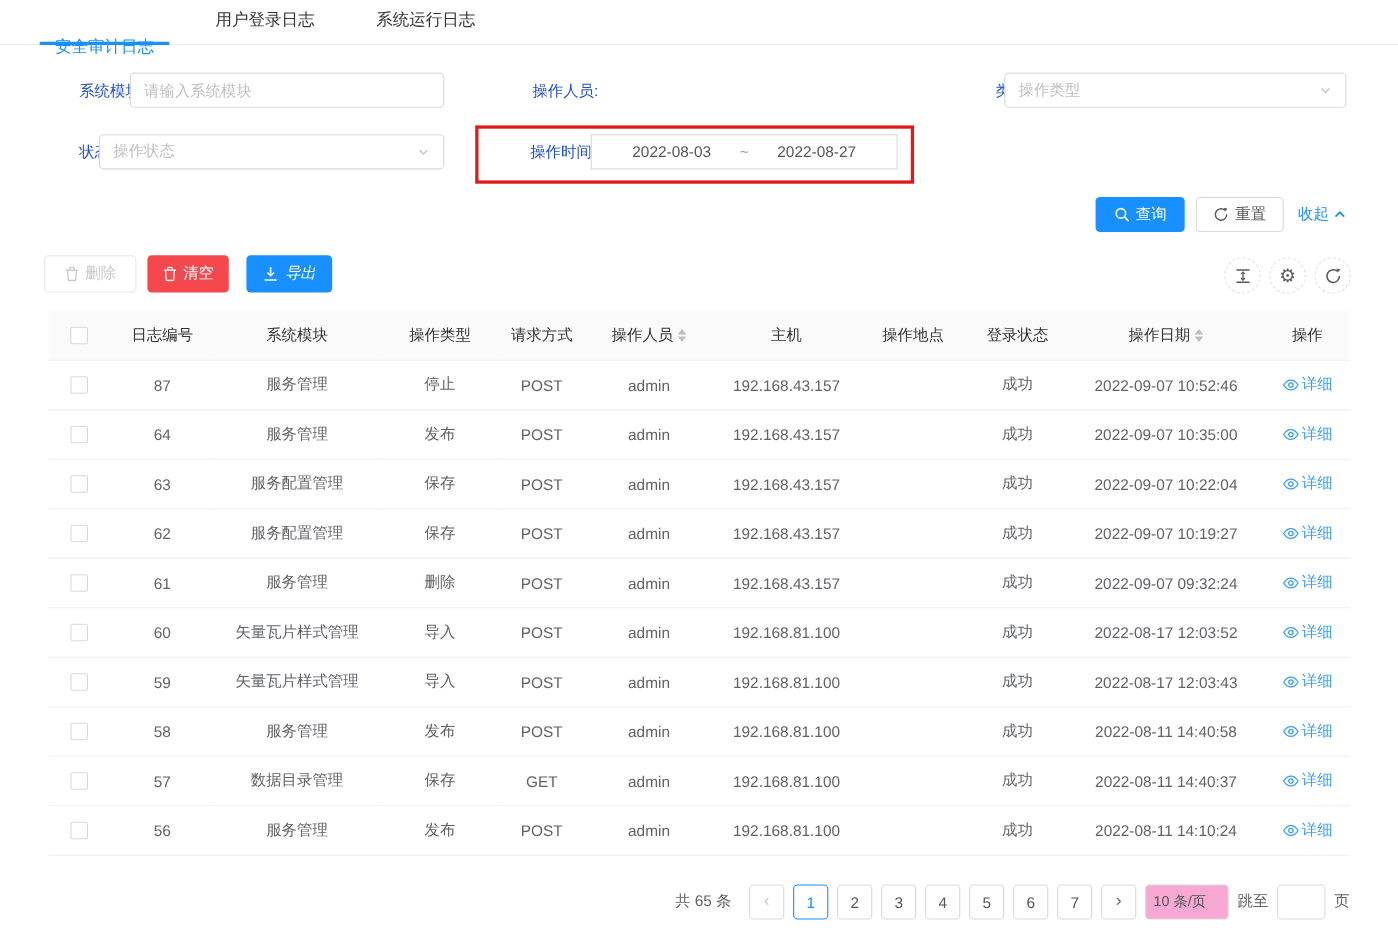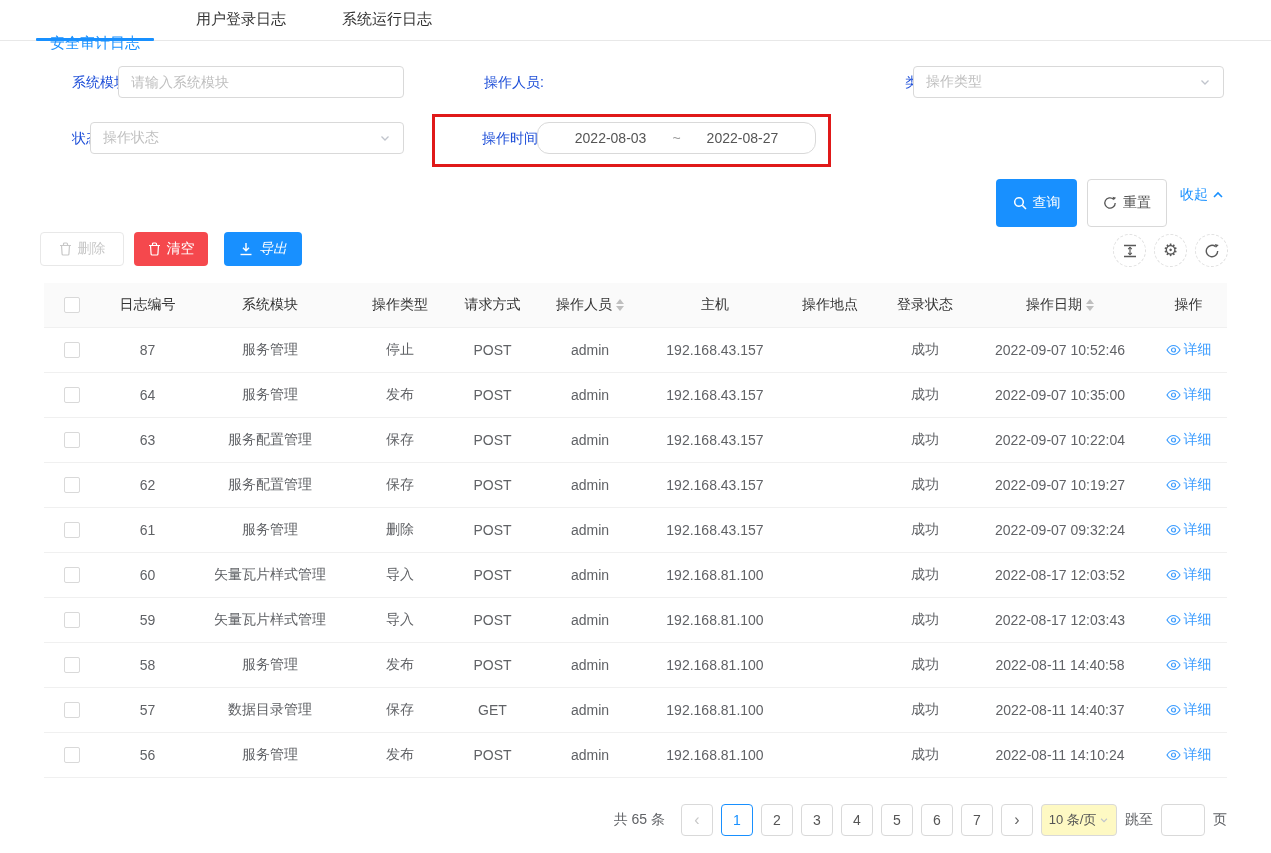--- a/index.html
+++ b/index.html
@@ -12,26 +12,26 @@
   .tab { margin:0 14px; padding:0 14px; line-height:38px; font-size:15px; color:#333; position:relative; cursor:pointer; white-space:nowrap; }
   .tab.active { color:#1890ff;margin-top:24px; }
   .tab.active::after { content:""; position:absolute; left:0; right:0; bottom:-1px; height:3px; background:#1890ff; border-radius:1px; }
 
   
   .flabel { position:absolute; height:32px; line-height:32px; color:#1d4ed8; white-space:nowrap;margin-left:32px; }
   .finput { position:absolute; height:32px; border:1px solid #d9d9d9; border-radius:4px; padding:0 12px; font-size:14px; color:#333; background:#fff; outline:none; font-family:inherit; }
   .finput::placeholder { color:#bfbfbf; }
   .fselect { position:absolute; height:32px; border:1px solid #d9d9d9; border-radius:4px; padding:0 12px; background:#fff; display:flex; align-items:center; justify-content:space-between; color:#bfbfbf; cursor:pointer; }
   .chev { color:#c0c4cc; display:flex; }
-  .daterange { position:absolute; height:32px; border:1px solid #d9d9d9; border-radius:12px; background:#fff; display:flex; align-items:center; justify-content:center; gap:26px; color:#555; cursor:pointer; }
+  .daterange { position:absolute; height:32px; border:1px solid #d9d9d9; border-radius:0; background:#fff; display:flex; align-items:center; justify-content:center; gap:26px; color:#555; cursor:pointer; }
   .daterange .sep { color:#999; }
   .annotation-box { position:absolute; left:432px; top:114px; width:399px; height:53px; border:3px solid #e01919; pointer-events:none; z-index:20; }
 
   
-  .btn { position:absolute; height:48px; border:none; border-radius:4px; font-size:14px; font-family:inherit; display:flex; align-items:center; justify-content:center; gap:6px; cursor:pointer; }
+  .btn { position:absolute; height:32px; border:none; border-radius:4px; font-size:14px; font-family:inherit; display:flex; align-items:center; justify-content:center; gap:6px; cursor:pointer; }
   .btn-primary { background:#1890ff; color:#fff; }
   .btn-plain { background:#fff; border:1px solid #d9d9d9; color:#555; }
   .btn-danger { background:#f5484d; color:#fff; }
   .btn-disabled { background:#fff; border:1px solid #e8e8e8; color:#c8c8c8; cursor:not-allowed; }
   .link-collapse { position:absolute; left:1180px; top:179px; height:32px; display:flex; align-items:center; gap:4px; color:#1890ff; cursor:pointer; }
 
   .icon-circle { position:absolute; top:234px; width:33px; height:33px; border:1px dashed #e0e0e0; border-radius:50%; display:flex; align-items:center; justify-content:center; color:#595959; background:#fff; cursor:pointer; }
   .gear-glyph { font-size:17px; line-height:1; }
 
   
@@ -46,21 +46,21 @@
   .caret-down { width:0; height:0; border-left:4px solid transparent; border-right:4px solid transparent; border-top:5px solid #bfbfbf; }
   .detail-link { color:#3d9dff; display:inline-flex; align-items:center; gap:3px; cursor:pointer; text-decoration:none; }
 
   
   .pagination { position:absolute; top:804px; right:44px; display:flex; align-items:center; gap:8px; }
   .total-text { color:#606266; margin-right:8px; }
   .page-btn { min-width:32px; height:32px; line-height:30px; border:1px solid #d9d9d9; border-radius:4px; text-align:center; color:#555; background:#fff; cursor:pointer; font-size:14px; }
   .page-btn.active { border-color:#1890ff; color:#1890ff; }
   .arrow-btn { font-size:16px; color:#666; }
   .arrow-btn.disabled { color:#c8c8c8; cursor:not-allowed; }
-  .size-select { width:76px; height:32px; border:1px solid #d9d9d9; border-radius:4px; background:#fef9c3; display:flex; align-items:center; justify-content:center; gap:3px; color:#555; cursor:pointer; font-size:13px; }
+  .size-select { width:76px; height:32px; border:1px solid #d9d9d9; border-radius:4px; background:#f9a8d4; display:flex; align-items:center; justify-content:center; gap:3px; color:#555; cursor:pointer; font-size:13px; }
   .jump-text { color:#606266; }
   .jump-input { width:44px; height:32px; border:1px solid #d9d9d9; border-radius:4px; outline:none; text-align:center; font-family:inherit; }
 </style>
 </head>
 <body>
 
 <div class="page">
 
   <div class="tabbar">
     <div class="tab active">安全审计日志</div>

